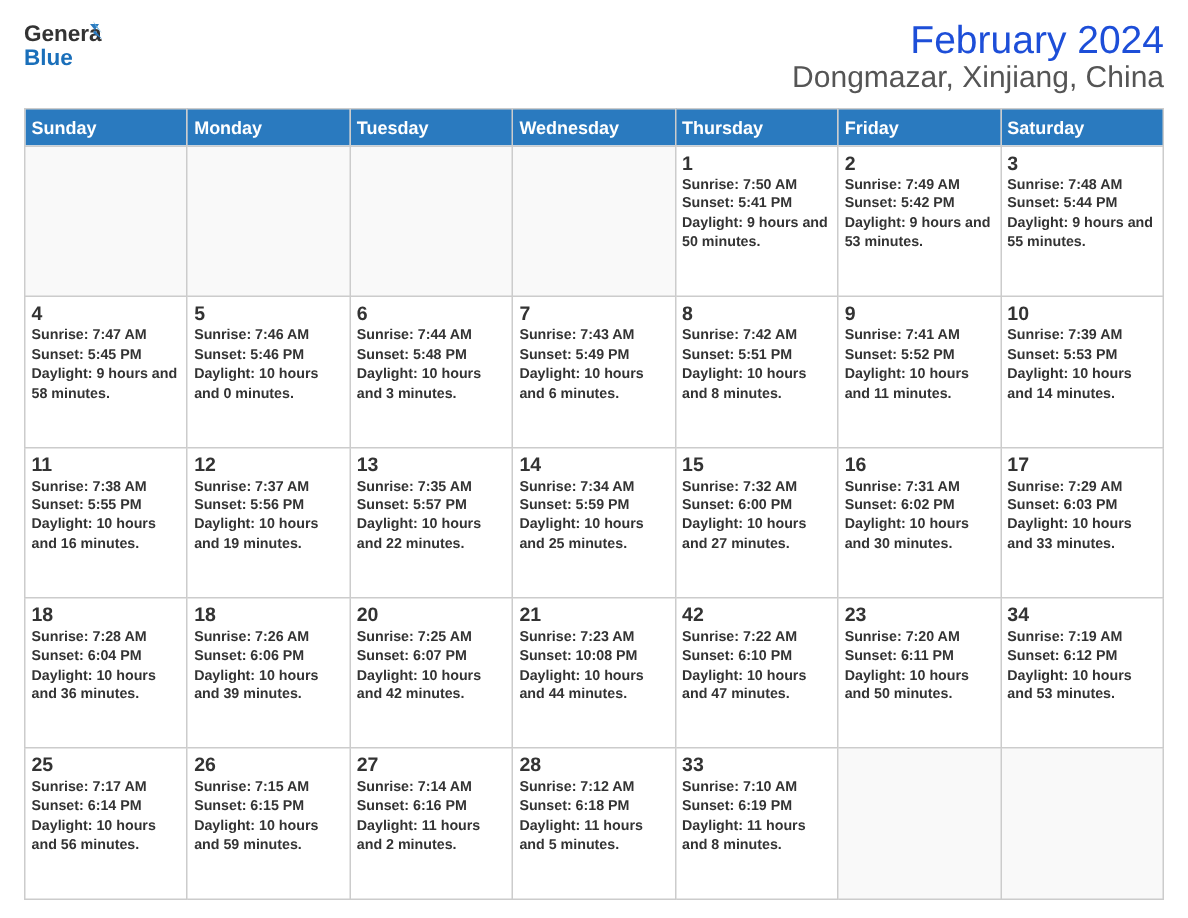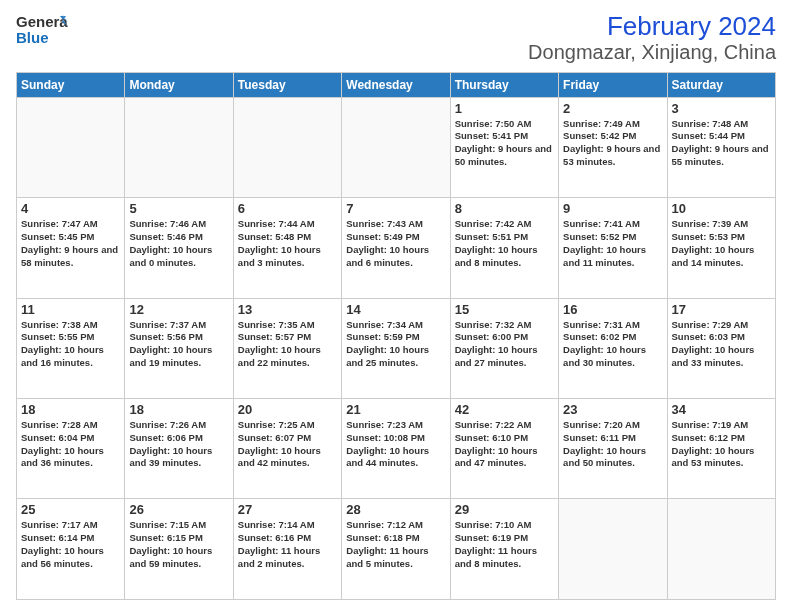--- a/index.html
+++ b/index.html
@@ -318,21 +318,21 @@
 and 2 minutes.</div>
           </td>
           <td>
             <span class="day-number">28</span>
             <div class="day-info">Sunrise: 7:12 AM
 Sunset: 6:18 PM
 Daylight: 11 hours
 and 5 minutes.</div>
           </td>
           <td>
-            <span class="day-number">29</span>
+            <span class="day-number">33</span>
             <div class="day-info">Sunrise: 7:10 AM
 Sunset: 6:19 PM
 Daylight: 11 hours
 and 8 minutes.</div>
           </td>
           <td class="empty"></td>
           <td class="empty"></td>
         </tr>
       </tbody>
   </table>

